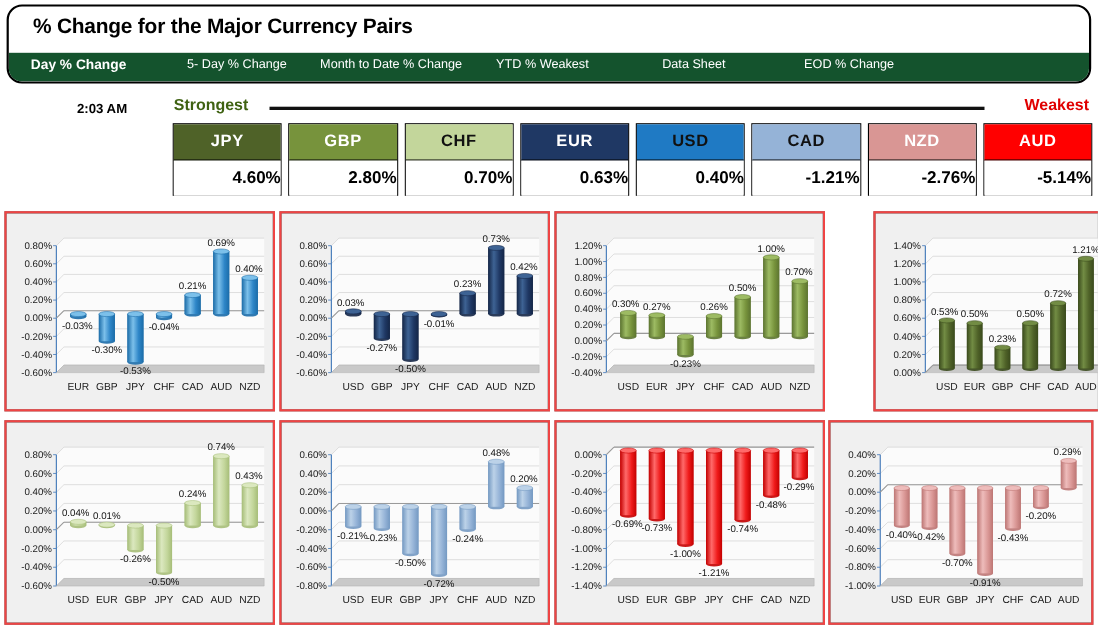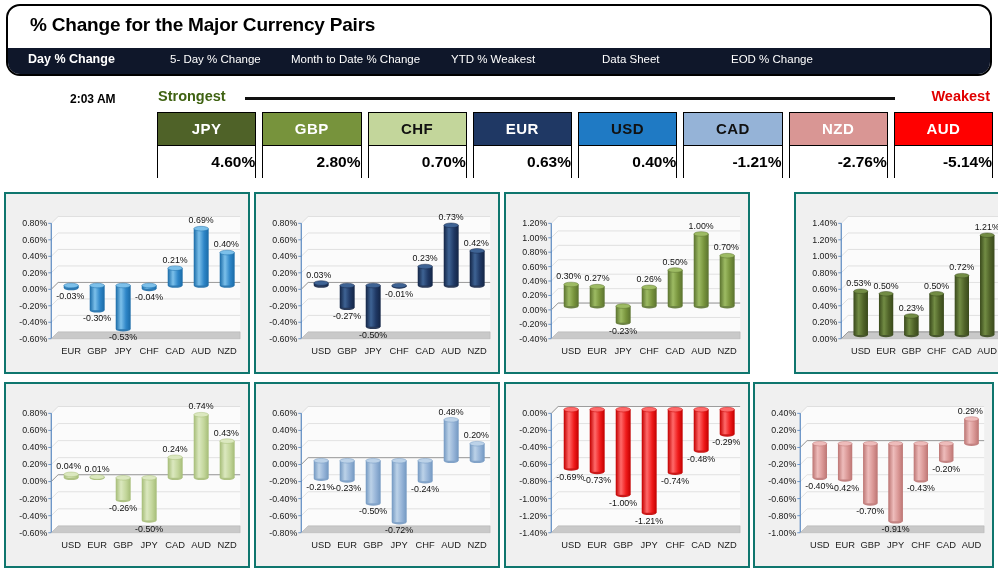--- a/index.html
+++ b/index.html
@@ -11,41 +11,41 @@
     border:2px solid #000;border-radius:14px;background:#fff;box-sizing:border-box;overflow:hidden;}
   .header-top{position:relative;height:44px;}
   .page-title{position:absolute;left:22px;top:8px;font-size:19px;font-weight:bold;color:#000;
     letter-spacing:-0.2px;font-family:"Liberation Sans",sans-serif;}
   .logo{position:absolute;right:16px;top:2px;text-align:center;line-height:1;}
   .logo-main{font-family:"Liberation Serif",serif;font-size:25px;color:#3a3a3a;letter-spacing:-0.5px;}
   .logo-main .x{color:#2196d6;font-weight:bold;font-style:italic;font-size:26px;}
   .logo-tag{font-size:5.2px;color:#2b5f8e;letter-spacing:0.2px;margin-top:1px;}
   .logo-arrow{position:absolute;right:41px;top:1px;}
 
-  .navbar{position:absolute;left:0;bottom:0;width:100%;height:26px;background:#0f172a;}
+  .navbar{position:absolute;left:0;bottom:0;width:100%;height:26px;background:#14532d;}
   .nav-item{position:absolute;top:5px;color:#fff;font-size:11.5px;white-space:nowrap;}
   .nav-item.active{font-weight:bold;font-size:12.5px;top:4px;}
 
   
   .time-label{position:absolute;left:70px;top:92px;font-size:12px;font-weight:bold;color:#000;}
   .cum-label{position:absolute;left:36px;top:136px;font-size:14px;font-weight:bold;color:#000;
     line-height:17px;text-align:center;width:118px;}
   .strongest{position:absolute;left:158px;top:88px;font-size:14.5px;font-weight:bold;color:#3f6212;}
   .weakest{position:absolute;right:8px;top:88px;font-size:14.5px;font-weight:bold;color:#e00000;}
   .gradline{position:absolute;left:245px;top:97px;width:650px;height:3px;background:#111;}
 
   .ccy-row{position:absolute;left:157px;top:112px;width:836px;height:66px;display:flex;gap:6px;}
   .ccy-cell{flex:1;display:flex;flex-direction:column;border:1px solid #000;box-sizing:border-box;background:#fff;}
   .ccy-name{height:32px;line-height:32px;text-align:center;font-size:15px;font-weight:bold;
     letter-spacing:0.5px;border-bottom:1px solid #000;}
   .ccy-val{height:32px;line-height:32px;text-align:right;font-size:15.5px;font-weight:bold;color:#000;background:#fff;}
 
   
   .charts{position:absolute;left:4px;top:192px;width:990px;height:378px;}
-  .chart-panel{position:absolute;border:2px solid #0f766e;background:#737373;box-sizing:border-box;}
+  .chart-panel{position:absolute;border:2px solid #ef4444;background:#737373;box-sizing:border-box;}
   .chart-title{position:absolute;left:22px;top:8px;font-size:9.5px;font-weight:bold;color:#111;}
   .svgwrap{position:absolute;left:0;top:0;width:100%;height:100%;}
   text{font-family:"Liberation Sans",sans-serif;}
   .ytick{font-size:9px;fill:#1a1a1a;}
   .xtick{font-size:9.5px;fill:#1a1a1a;}
   .dlabel{font-size:9px;fill:#111;}
 </style>
 </head>
 <body>
 

